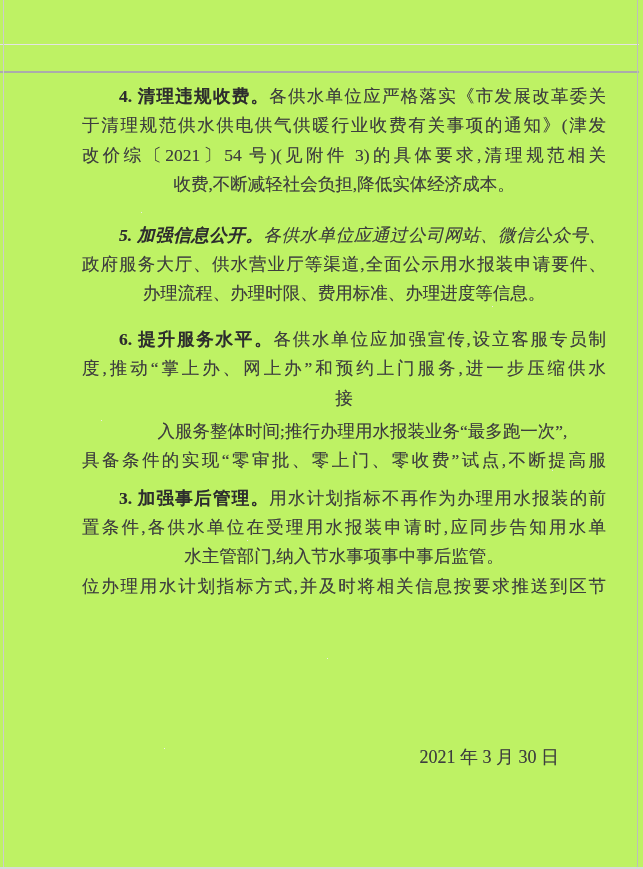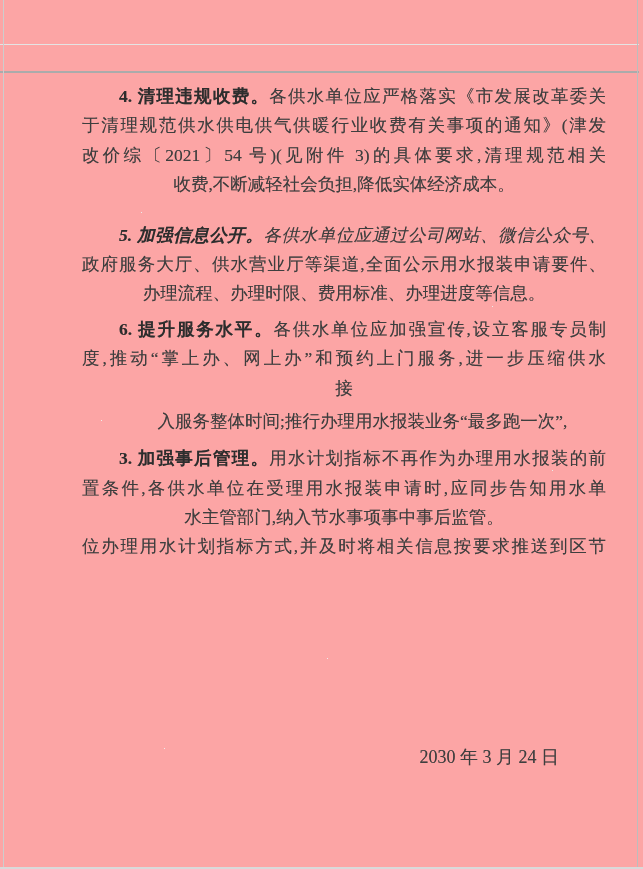--- a/index.html
+++ b/index.html
@@ -4,21 +4,21 @@
 <style>
   html, body {
     margin: 0;
     padding: 0;
     background: #ffffff;
   }
   .scan-page {
     position: relative;
     width: 643px;
     height: 869px;
-    background: #fca5a5;
+    background: #bef264;
     overflow: hidden;
     font-family: "Liberation Serif", "DejaVu Serif", serif;
   }
   
   .edge-left {
     position: absolute; left: 3px; top: 0; bottom: 0; width: 1px;
     background: #cdcdcd;
   }
   .edge-right {
     position: absolute; left: 637px; top: 0; bottom: 0; width: 1px;
@@ -99,24 +99,25 @@
   <div class="noise"></div>
 
   <div class="text-block">
       <div class="doc-line indent stretch"><b>4. 清理违规收费。</b>各供水单位应严格落实《市发展改革委关</div>
       <div class="doc-line stretch">于清理规范供水供电供气供暖行业收费有关事项的通知》(津发</div>
       <div class="doc-line stretch">改价综〔2021〕54 号)(见附件 3)的具体要求,清理规范相关</div>
       <div class="doc-line">收费,不断减轻社会负担,降低实体经济成本。</div>
       <div class="doc-line indent stretch" style="margin-top: 21px; font-style: italic;"><b>5. 加强信息公开。</b>各供水单位应通过公司网站、微信公众号、</div>
       <div class="doc-line stretch">政府服务大厅、供水营业厅等渠道,全面公示用水报装申请要件、</div>
       <div class="doc-line">办理流程、办理时限、费用标准、办理进度等信息。</div>
-      <div class="doc-line indent stretch" style="margin-top: 6px;"><b>6. 提升服务水平。</b>各供水单位应加强宣传,设立客服专员制</div>
+      <div class="doc-line indent stretch" style="margin-top: 16px;"><b>6. 提升服务水平。</b>各供水单位应加强宣传,设立客服专员制</div>
       <div class="doc-line stretch">度,推动“掌上办、网上办”和预约上门服务,进一步压缩供水</div>
       <div class="doc-line">接</div>
       <div class="doc-line indent" style="margin-top: 4px;">入服务整体时间;推行办理用水报装业务“最多跑一次”,</div>
+      <div class="doc-line stretch">具备条件的实现“零审批、零上门、零收费”试点,不断提高服</div>
       <div class="doc-line indent stretch" style="margin-top: 8px;"><b>3. 加强事后管理。</b>用水计划指标不再作为办理用水报装的前</div>
       <div class="doc-line stretch">置条件,各供水单位在受理用水报装申请时,应同步告知用水单</div>
       <div class="doc-line">水主管部门,纳入节水事项事中事后监管。</div>
       <div class="doc-line stretch">位办理用水计划指标方式,并及时将相关信息按要求推送到区节</div>
     </div>
 
-  <div class="doc-date">2030 年 3 月 24 日</div>
+  <div class="doc-date">2021 年 3 月 30 日</div>
 </div>
 
 </body></html>

